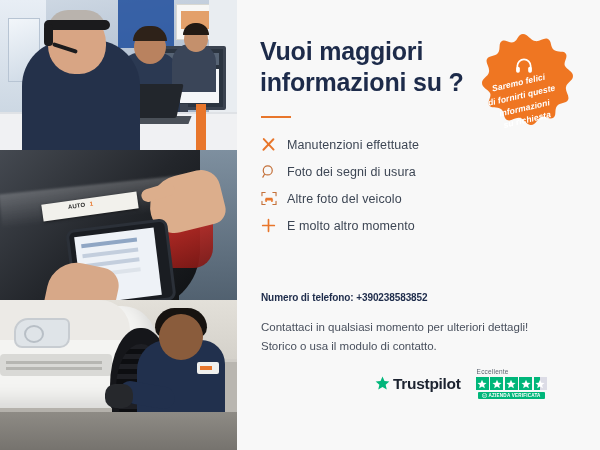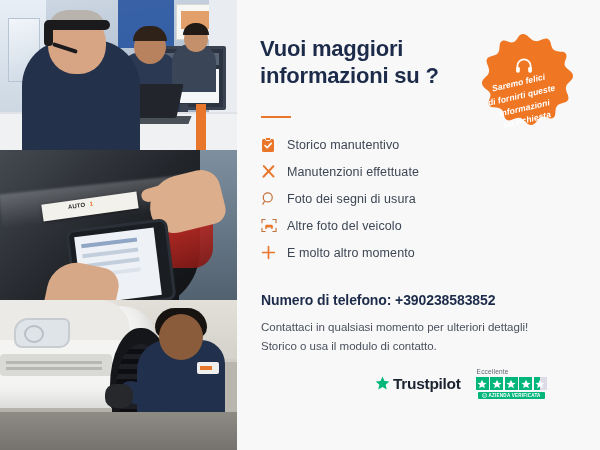--- a/index.html
+++ b/index.html
@@ -95,39 +95,39 @@
   .p3 .badge{position:absolute;right:18px;top:62px;width:22px;height:12px;background:#f0f0ee;border-radius:2px;}
   .p3 .badge:after{content:"";position:absolute;left:3px;top:4px;width:12px;height:4px;background:#e8762b;}
   .p3 .lift{position:absolute;left:0;bottom:0;width:100%;height:38px;background:linear-gradient(180deg,#8e8b85,#76736e);}
   .p3 .liftarm{position:absolute;left:0;bottom:30px;width:112px;height:12px;background:#b4b1ab;}
   .p3 .bench{position:absolute;right:0;bottom:36px;width:74px;height:52px;background:#b9b6b0;border-top:3px solid #cfccc6;}
 
   
   .panel{position:relative;flex:1;height:450px;background:#f8f8f8;padding:0;}
 
   .headline{position:absolute;left:23px;top:36px;width:215px;
-    font-size:22px;line-height:1.22;font-weight:700;color:#1d2b4a;letter-spacing:-.2px;}
+    font-size:25px;line-height:1.22;font-weight:700;color:#1d2b4a;letter-spacing:-.2px;}
   .rule{position:absolute;left:24px;top:116px;width:30px;height:2px;background:#e8762b;}
 
   
   .burst{position:absolute;left:232px;top:32px;width:108px;height:112px;}
   .burst svg{position:absolute;left:0;top:0;width:108px;height:112px;}
   .burst .hs{position:absolute;left:44px;top:24px;width:22px;height:20px;}
   .burst .btext{position:absolute;left:8px;top:44px;width:92px;
     transform:rotate(-13deg);text-align:center;color:#ffffff;
     font-size:8.5px;line-height:1.5;font-weight:700;font-style:italic;letter-spacing:.1px;}
 
   
   .list{position:absolute;left:24px;top:131px;width:230px;}
   .li{display:flex;align-items:center;height:27px;}
   .li .ico{width:26px;flex:0 0 26px;display:flex;align-items:center;justify-content:flex-start;color:#e8762b;}
   .li .txt{font-size:12.5px;color:#3d4654;letter-spacing:.1px;}
 
   
-  .phone{position:absolute;left:24px;top:292px;font-size:14px;font-weight:700;color:#1d2b4a;letter-spacing:-.1px;}
+  .phone{position:absolute;left:24px;top:292px;font-size:10px;font-weight:700;color:#1d2b4a;letter-spacing:-.1px;}
   .sub{position:absolute;left:24px;top:318px;width:290px;font-size:11.5px;line-height:1.62;color:#49505d;}
 
   
   .tp{position:absolute;left:138px;top:368px;display:flex;align-items:center;gap:15px;}
   .tplogo{display:flex;align-items:center;gap:3px;}
   .tplogo .name{font-size:15.5px;font-weight:700;color:#1c2330;letter-spacing:-.3px;}
   .tpright{display:flex;flex-direction:column;align-items:center;gap:2px;}
   .exc{font-size:6.5px;color:#5d6470;letter-spacing:.2px;align-self:flex-start;margin-left:1px;}
   .stars{display:flex;gap:1.5px;}
   .star{width:13px;height:13px;background:#00b67a;display:flex;align-items:center;justify-content:center;}
@@ -222,30 +222,20 @@
       <div class="btext">
         <div>Saremo felici</div>
         <div>di fornirti queste</div>
         <div>informazioni</div>
         <div>su richiesta</div>
       </div>
     </div>
 
     <div class="list">
 
-      <div class="li">
-        <span class="ico">
-          <svg width="14" height="16" viewBox="0 0 14 16">
-            <rect x="1" y="2" width="12" height="13" rx="1.5" fill="#e8762b"></rect>
-            <rect x="4.5" y="0.5" width="5" height="3" rx="1" fill="#e8762b" stroke="#f8f8f8" stroke-width="1"></rect>
-            <path d="M4 8.5l2.2 2.2L10.2 6.4" fill="none" stroke="#ffffff" stroke-width="1.6" stroke-linecap="round" stroke-linejoin="round"></path>
-          </svg>
-        </span>
-        <span class="txt">Storico manutentivo</span>
-      </div>
 
       <div class="li">
         <span class="ico">
           <svg width="15" height="15" viewBox="0 0 16 16">
             <path d="M3 2.2l10.4 11.2" stroke="#e8762b" stroke-width="2.1" stroke-linecap="round"></path>
             <path d="M13.2 2.4L2.6 13.6" stroke="#e8762b" stroke-width="2.1" stroke-linecap="round"></path>
             <circle cx="8" cy="8" r="1.5" fill="#e8762b"></circle>
           </svg>
         </span>
         <span class="txt">Manutenzioni effettuate</span>

